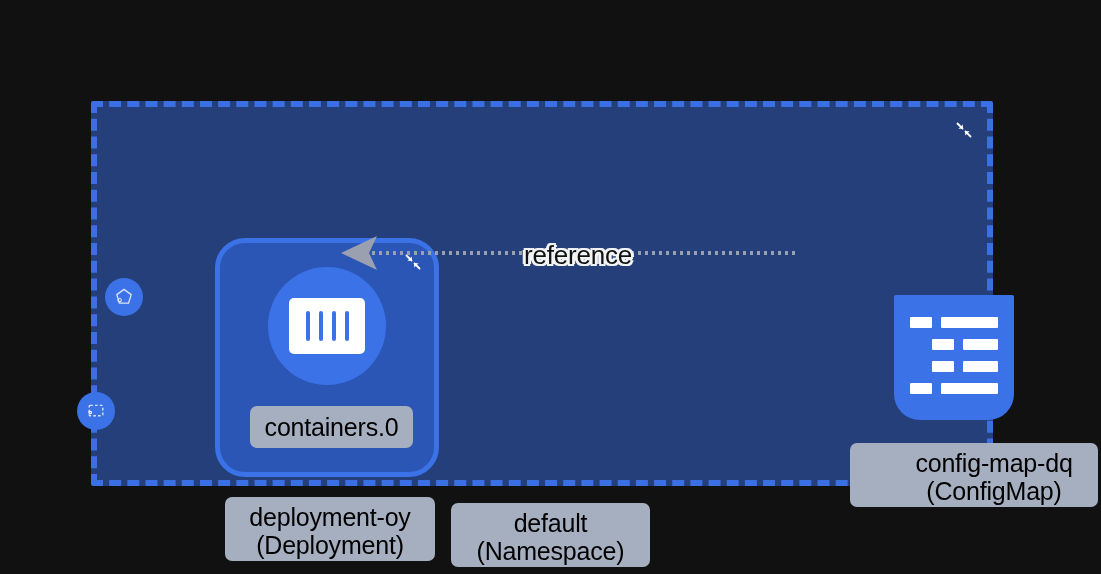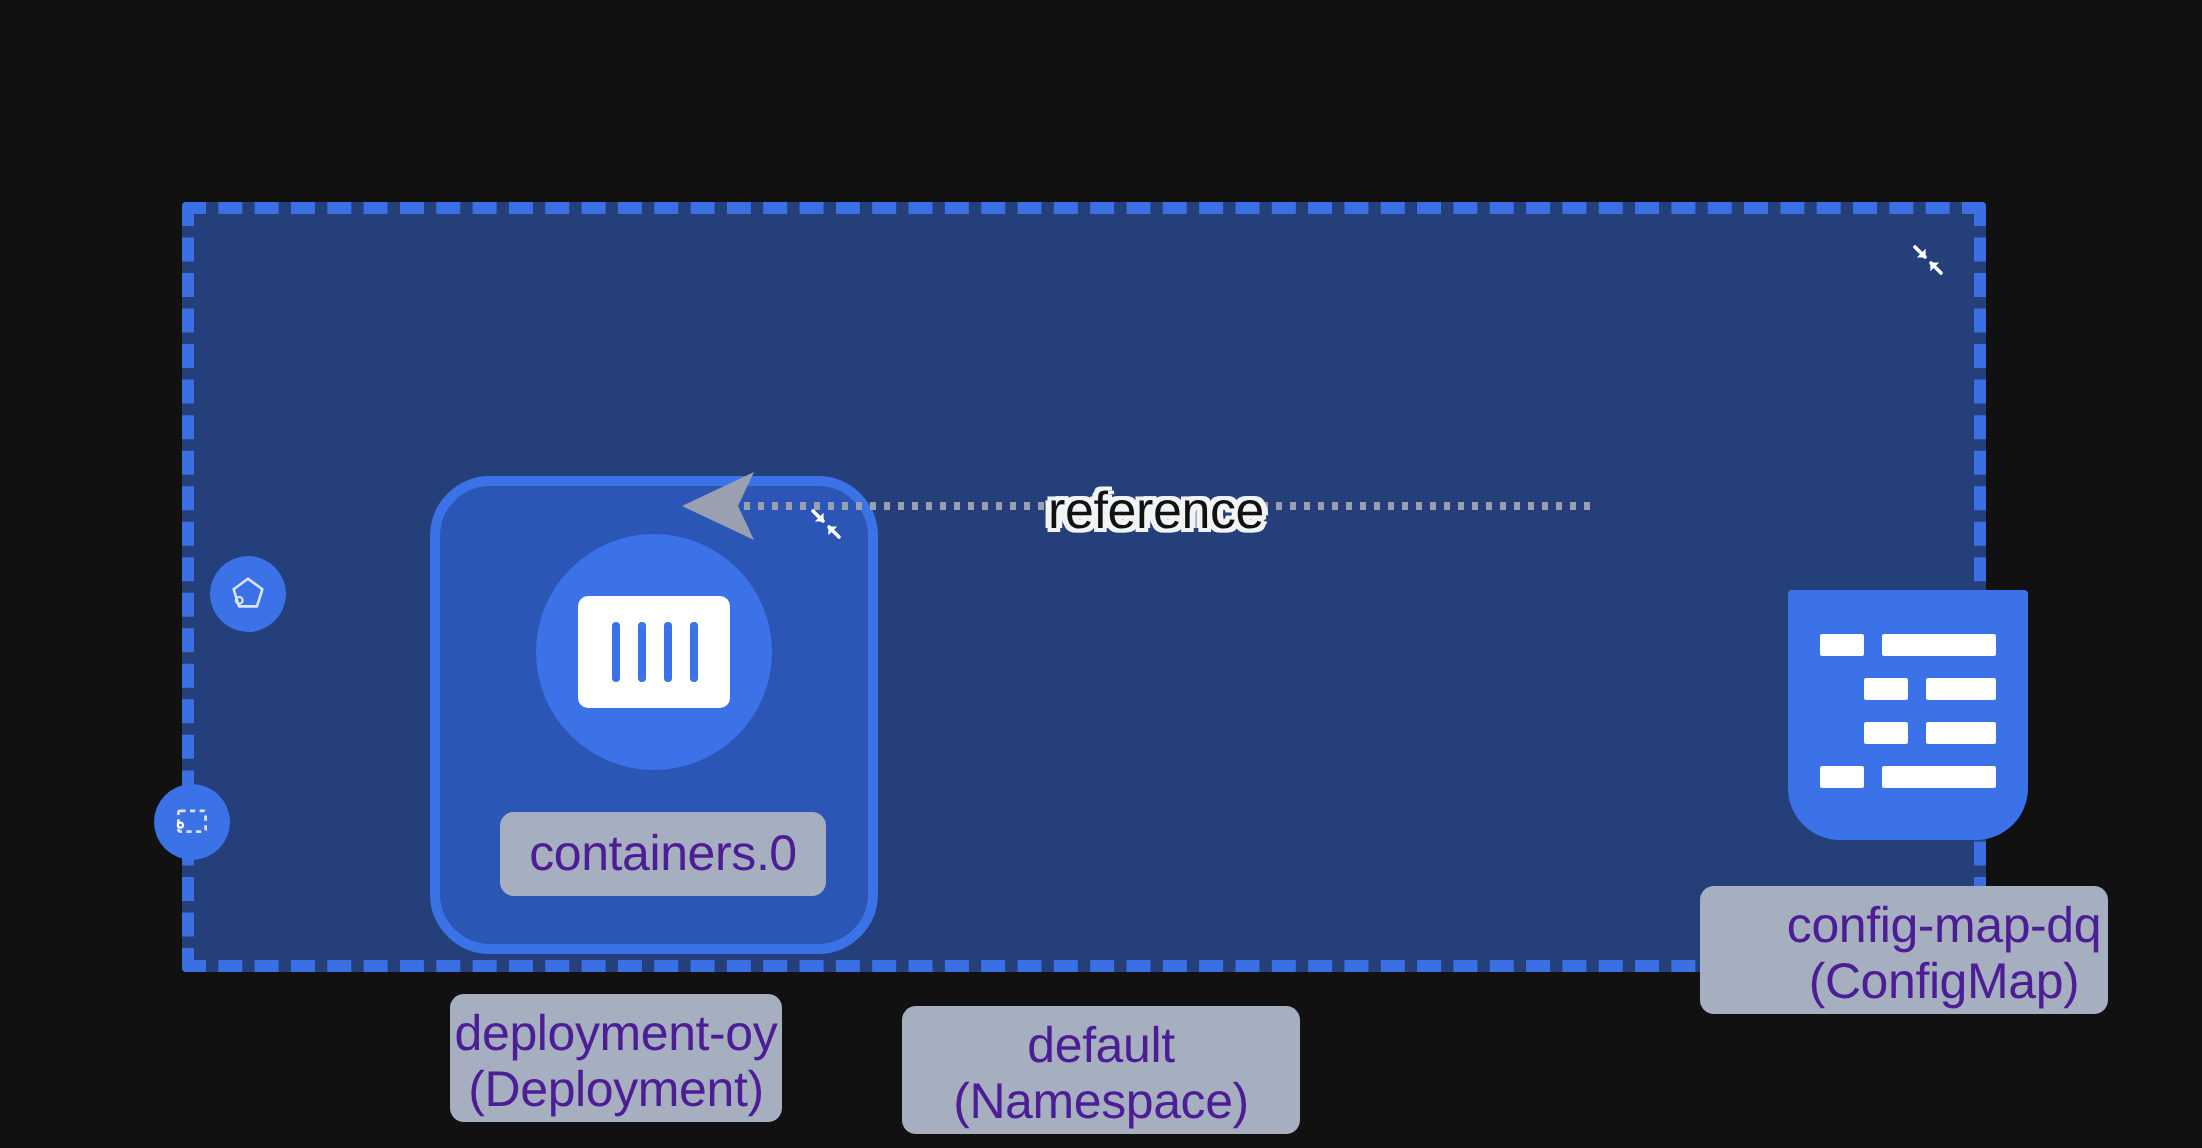--- a/index.html
+++ b/index.html
@@ -84,21 +84,21 @@
     display: block;
     width: 4px;
     height: 30px;
     border-radius: 2px;
     background: #3b72e8;
   }
 
   
   .chip {
     background: #a6afbf;
-    color: #4c1d95;
+    color: #000000;
     border-radius: 7px;
     text-align: center;
     white-space: pre-line;
     line-height: 1.12;
     font-size: 25px;
     letter-spacing: -0.2px;
   }
 
   .chip-containers {
     position: absolute;
@@ -107,31 +107,31 @@
     width: 163px;
     height: 42px;
     line-height: 42px;
     font-size: 25px;
   }
 
   .chip-deployment {
     position: absolute;
     left: 128px;
     top: 390px;
-    width: 166px;
+    width: 210px;
     height: 64px;
     padding-top: 6px;
     font-size: 25px;
   }
 
   .chip-configmap {
     position: absolute;
     left: 753px;
     top: 336px;
-    width: 204px;
+    width: 248px;
     height: 64px;
     padding-top: 6px;
     font-size: 25px;
     padding-left: 40px;
   }
 
   .chip-namespace {
     position: absolute;
     left: 451px;
     top: 503px;

